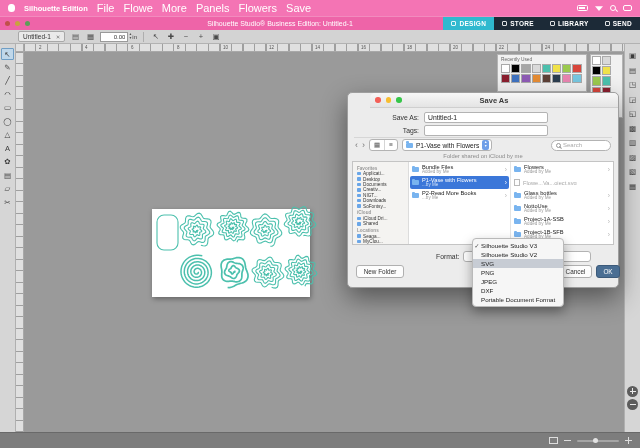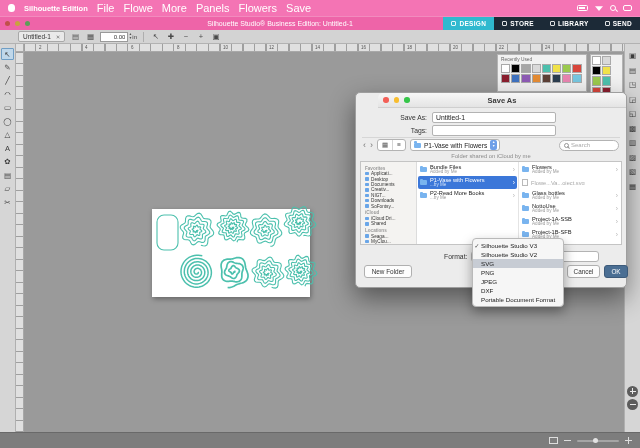--- a/index.html
+++ b/index.html
@@ -78,21 +78,21 @@
 .cp-grid{display:flex;flex-wrap:wrap;gap:1px;margin-top:1.5px;width:84px;}
 .swatch{width:9.2px;height:9.2px;border:1px solid #a9a9a9;flex:none;}
 .palette2{position:absolute;left:590px;top:54px;width:33px;background:#f1f1f1;border:1px solid #b4b4b4;padding:1px;display:flex;flex-wrap:wrap;gap:1px;z-index:38;}
 .swatch2{width:9.2px;height:9.2px;border:1px solid #a9a9a9;flex:none;}
 
 
 .artboard{position:absolute;left:152px;top:209px;width:158px;height:88px;background:#fff;box-shadow:1px 2px 5px rgba(0,0,0,.35);z-index:20;}
 .artboard svg{overflow:visible;display:block;}
 
 
-.dialog{position:absolute;left:355px;top:92px;width:272px;height:196px;background:#ececec;border:1px solid #9e9e9e;border-radius:5px;box-shadow:0 10px 26px rgba(0,0,0,.45);z-index:100;padding-left:22px;}
+.dialog{position:absolute;left:347px;top:92px;width:272px;height:196px;background:#ececec;border:1px solid #9e9e9e;border-radius:5px;box-shadow:0 10px 26px rgba(0,0,0,.45);z-index:100;padding-left:22px;}
 .dlg-titlebar{position:relative;height:15px;background:linear-gradient(#f7f7f7,#e4e4e4);border-bottom:1px solid #cfcfcf;border-radius:5px 5px 0 0;display:flex;align-items:center;}
 .dot{width:5.5px;height:5.5px;border-radius:50%;margin-left:5px;flex:none;}
 .dot.red{background:#f35f57;}
 .dot.yellow{background:#f8bd2f;}
 .dot.green{background:#36c649;}
 .dlg-title{position:absolute;left:0;right:0;text-align:center;font-size:7.5px;font-weight:bold;color:#3a3a3a;}
 .fld-row{position:absolute;left:0;width:100%;display:flex;align-items:center;height:12px;}
 .fld-row label{width:76px;text-align:right;font-size:6.8px;color:#333;padding-right:5px;flex:none;}
 .fld-row input{width:124px;height:11px;border:1px solid #b3b3b3;border-radius:2px;background:#fff;font-size:6.8px;padding:0 3px;color:#222;}
 .dlg-sep{position:absolute;left:6px;right:6px;height:1px;background:#d6d6d6;}

